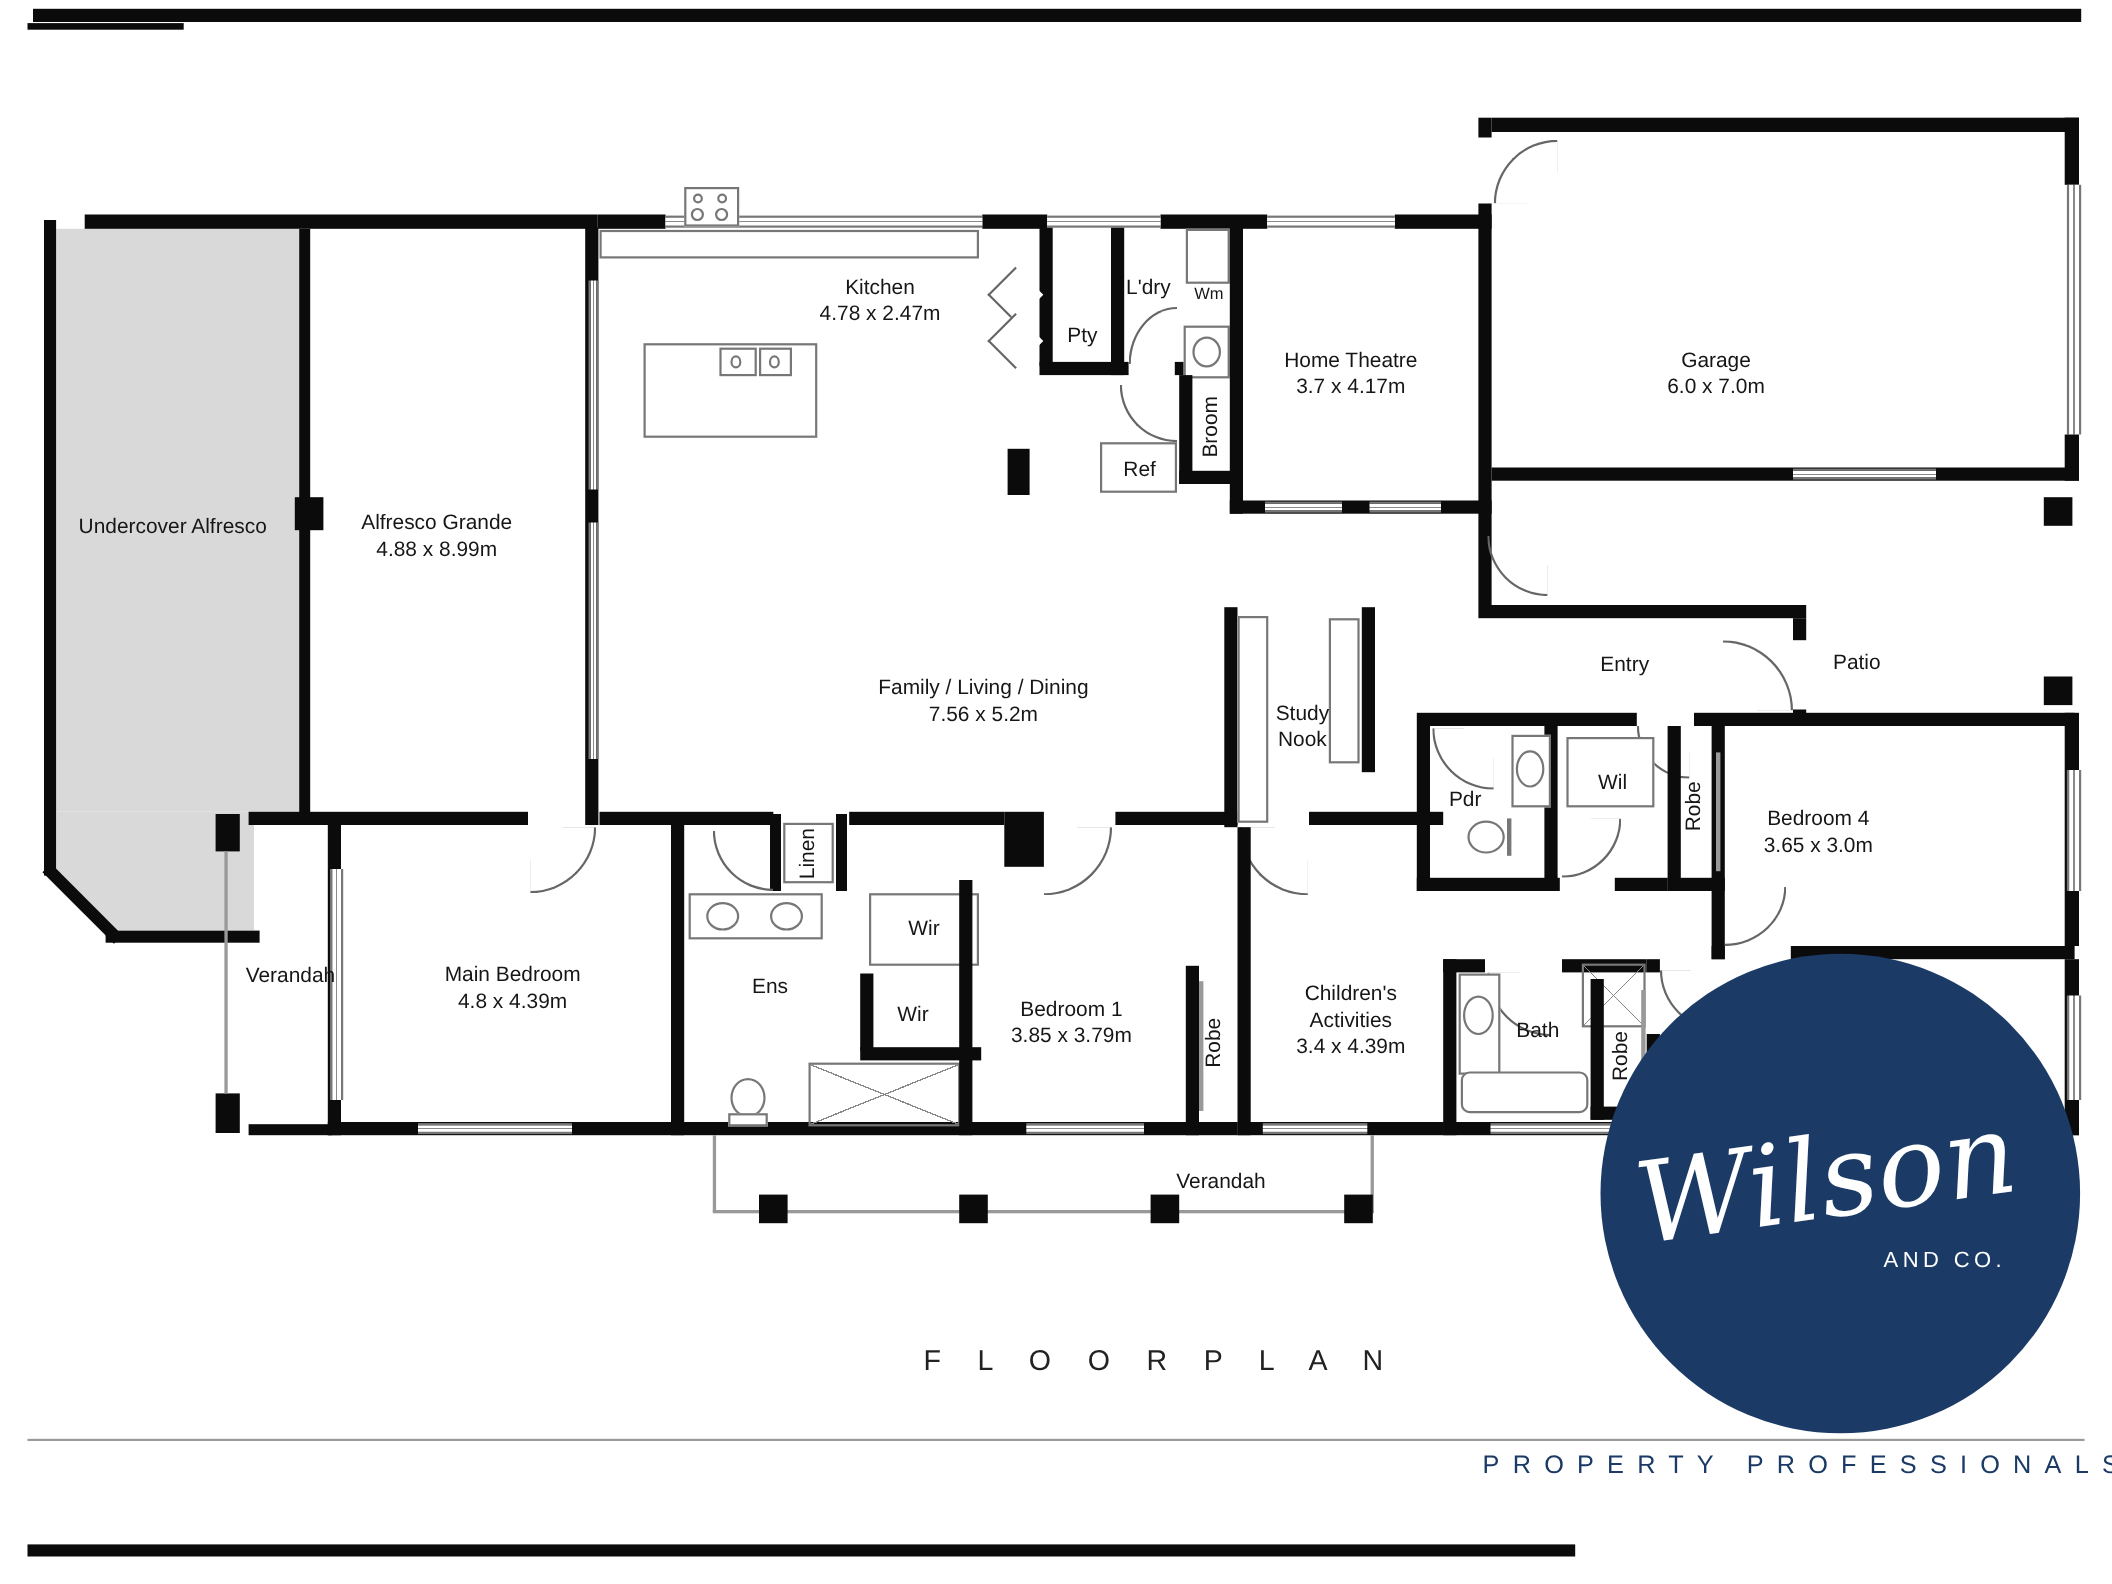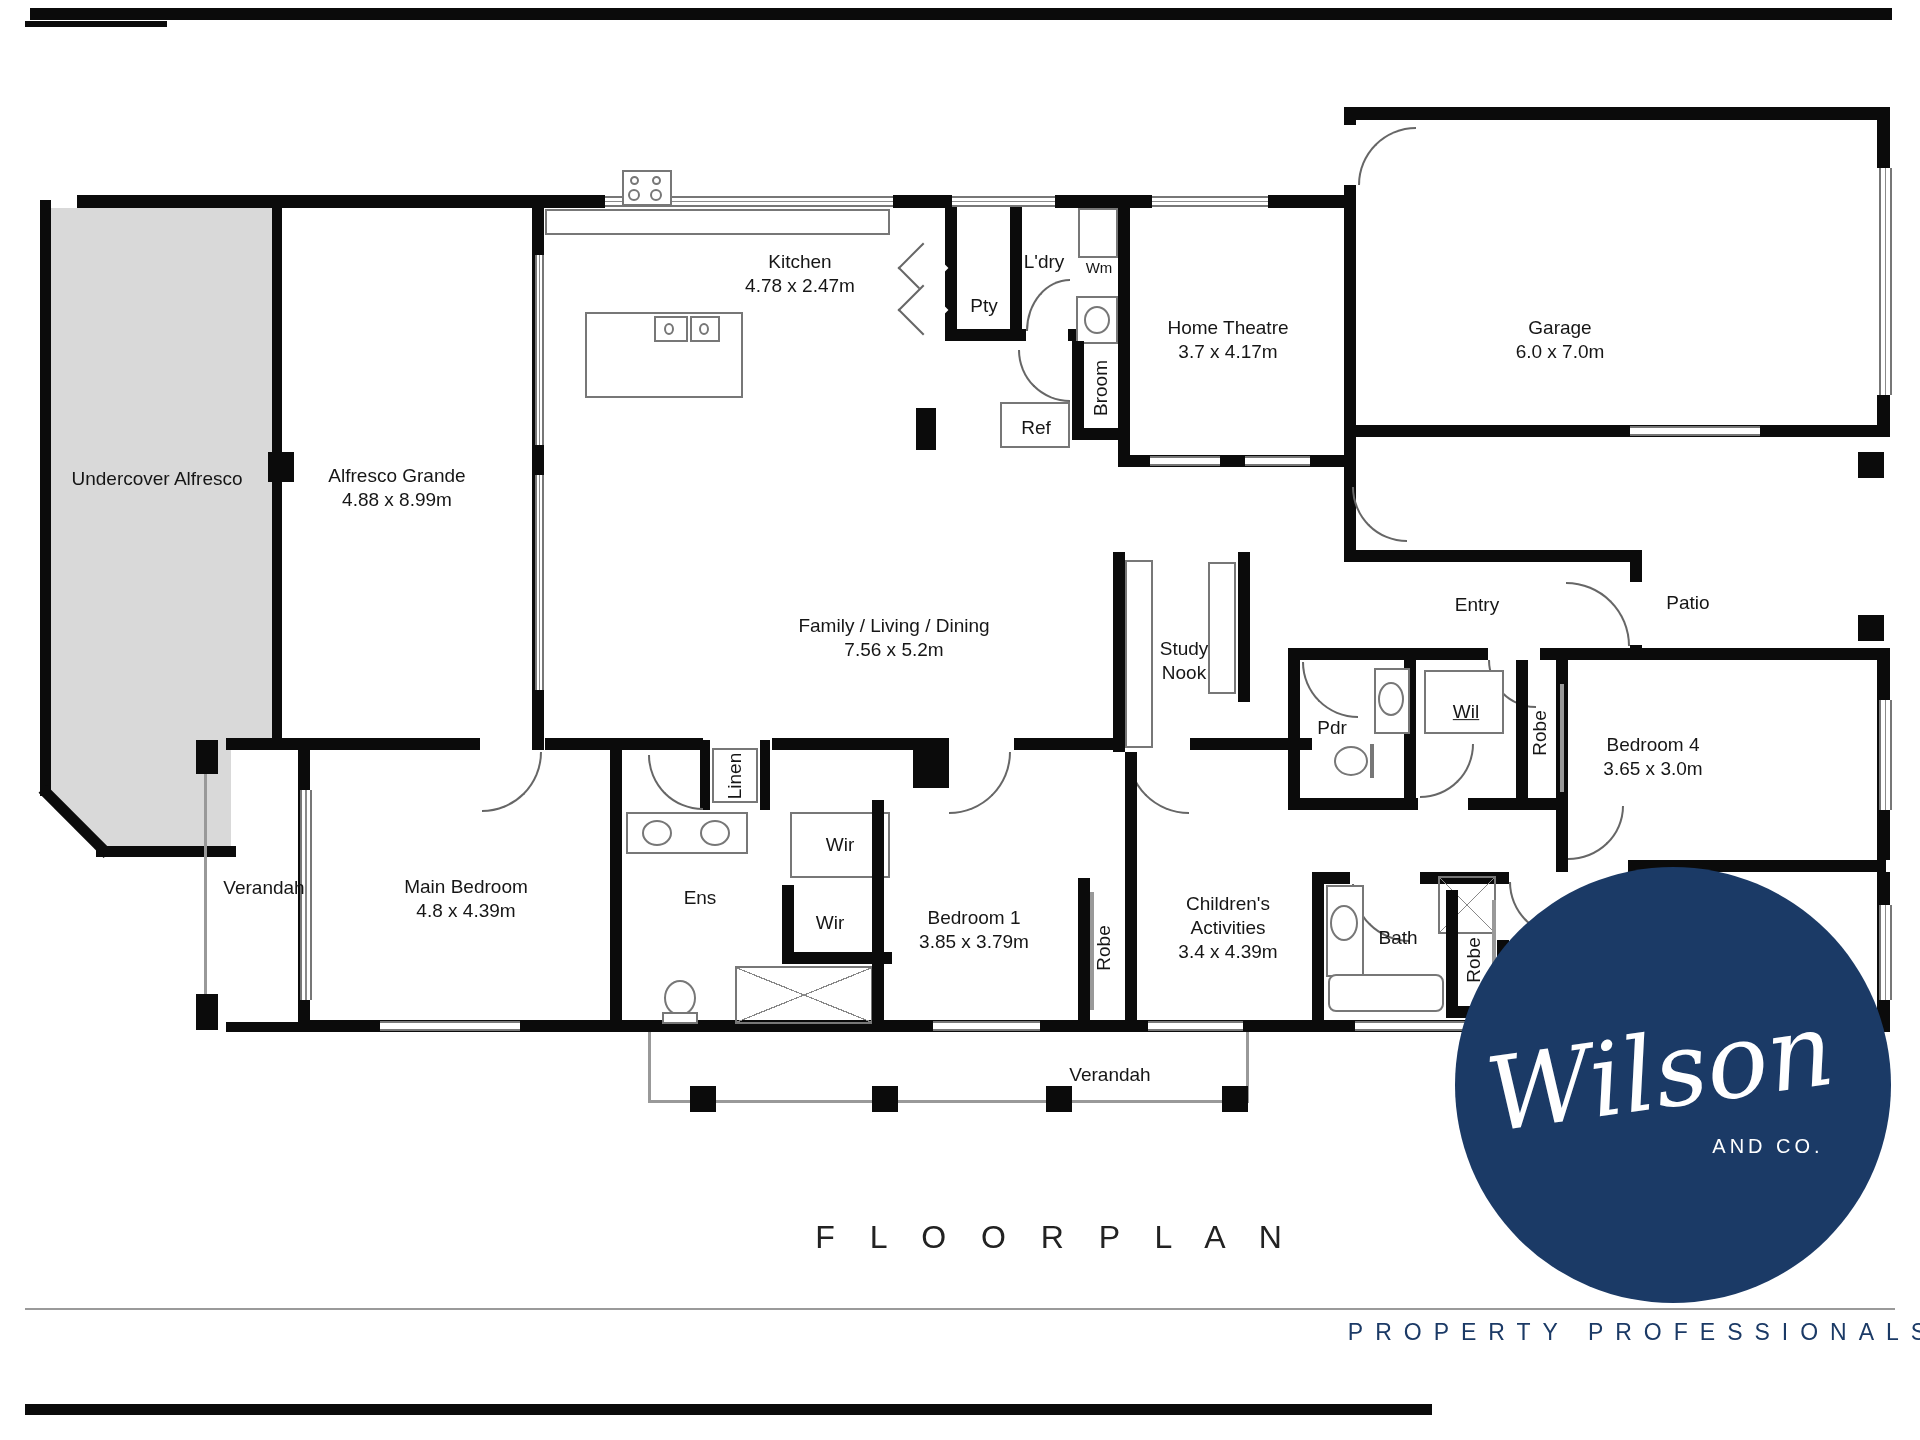--- a/index.html
+++ b/index.html
@@ -23,21 +23,21 @@
   .arc.tl{border-left:2px solid #666;border-top:2px solid #666;border-top-left-radius:100% 100%;}
   .arc.tr{border-right:2px solid #666;border-top:2px solid #666;border-top-right-radius:100% 100%;}
   .arc.bl{border-left:2px solid #666;border-bottom:2px solid #666;border-bottom-left-radius:100% 100%;}
   .arc.br{border-right:2px solid #666;border-bottom:2px solid #666;border-bottom-right-radius:100% 100%;}
   .chev{position:absolute;width:34px;height:34px;border-left:2px solid #666;border-bottom:2px solid #666;
         transform:rotate(45deg);background:#fff;}
   .lbl{position:absolute;transform:translate(-50%,-50%);text-align:center;
        font-size:19px;line-height:1.25;color:#161616;white-space:nowrap;}
   .lbl.vert{writing-mode:vertical-rl;transform:translate(-50%,-50%) rotate(180deg);}
   #floorplan-title{position:absolute;left:1055px;top:1237px;transform:translate(-50%,-50%);
-       font-size:32px;letter-spacing:13px;color:#222;}
+       font-size:26px;letter-spacing:13px;color:#222;}
   #address{position:absolute;left:100px;top:1348px;font-size:46px;color:#101010;}
   #rule{position:absolute;left:25px;top:1308px;width:1870px;height:2px;background:#9a9a9a;}
   #barbottom{position:absolute;left:25px;top:1404px;width:1407px;height:11px;background:#0b0b0b;}
   #logo-circle{position:absolute;left:1455px;top:867px;width:436px;height:436px;border-radius:50%;}
   #logo-script{position:absolute;left:1660px;top:1072px;transform:translate(-50%,-50%) rotate(-8deg);
        font-family:"DejaVu Serif",serif;font-style:italic;font-size:102px;color:#fff;}
   #logo-sub{position:absolute;left:1768px;top:1146px;transform:translate(-50%,-50%);
        font-size:20px;letter-spacing:4px;color:#fff;}
   #logo-tagline{position:absolute;left:1643px;top:1332px;transform:translate(-50%,-50%);
        font-size:23px;letter-spacing:12px;white-space:nowrap;}
@@ -274,21 +274,21 @@
       </div>
       <div class="lbl" style="left: 1477px; top: 605px;">
         <div>Entry</div>
       </div>
       <div class="lbl" style="left: 1688px; top: 603px;">
         <div>Patio</div>
       </div>
       <div class="lbl" style="left: 1332px; top: 728px;">
         <div>Pdr</div>
       </div>
-      <div class="lbl" style="left: 1466px; top: 712px; text-decoration: underline;">
+      <div class="lbl" style="left: 1466px; top: 712px;">
         <div>Wil</div>
       </div>
       <div class="lbl vert" style="left: 1540px; top: 733px;">
         <div>Robe</div>
       </div>
       <div class="lbl" style="left: 1653px; top: 757px;">
         <div>Bedroom 4</div>
         <div>3.65 x 3.0m</div>
       </div>
       <div class="lbl" style="left: 264px; top: 888px;">

